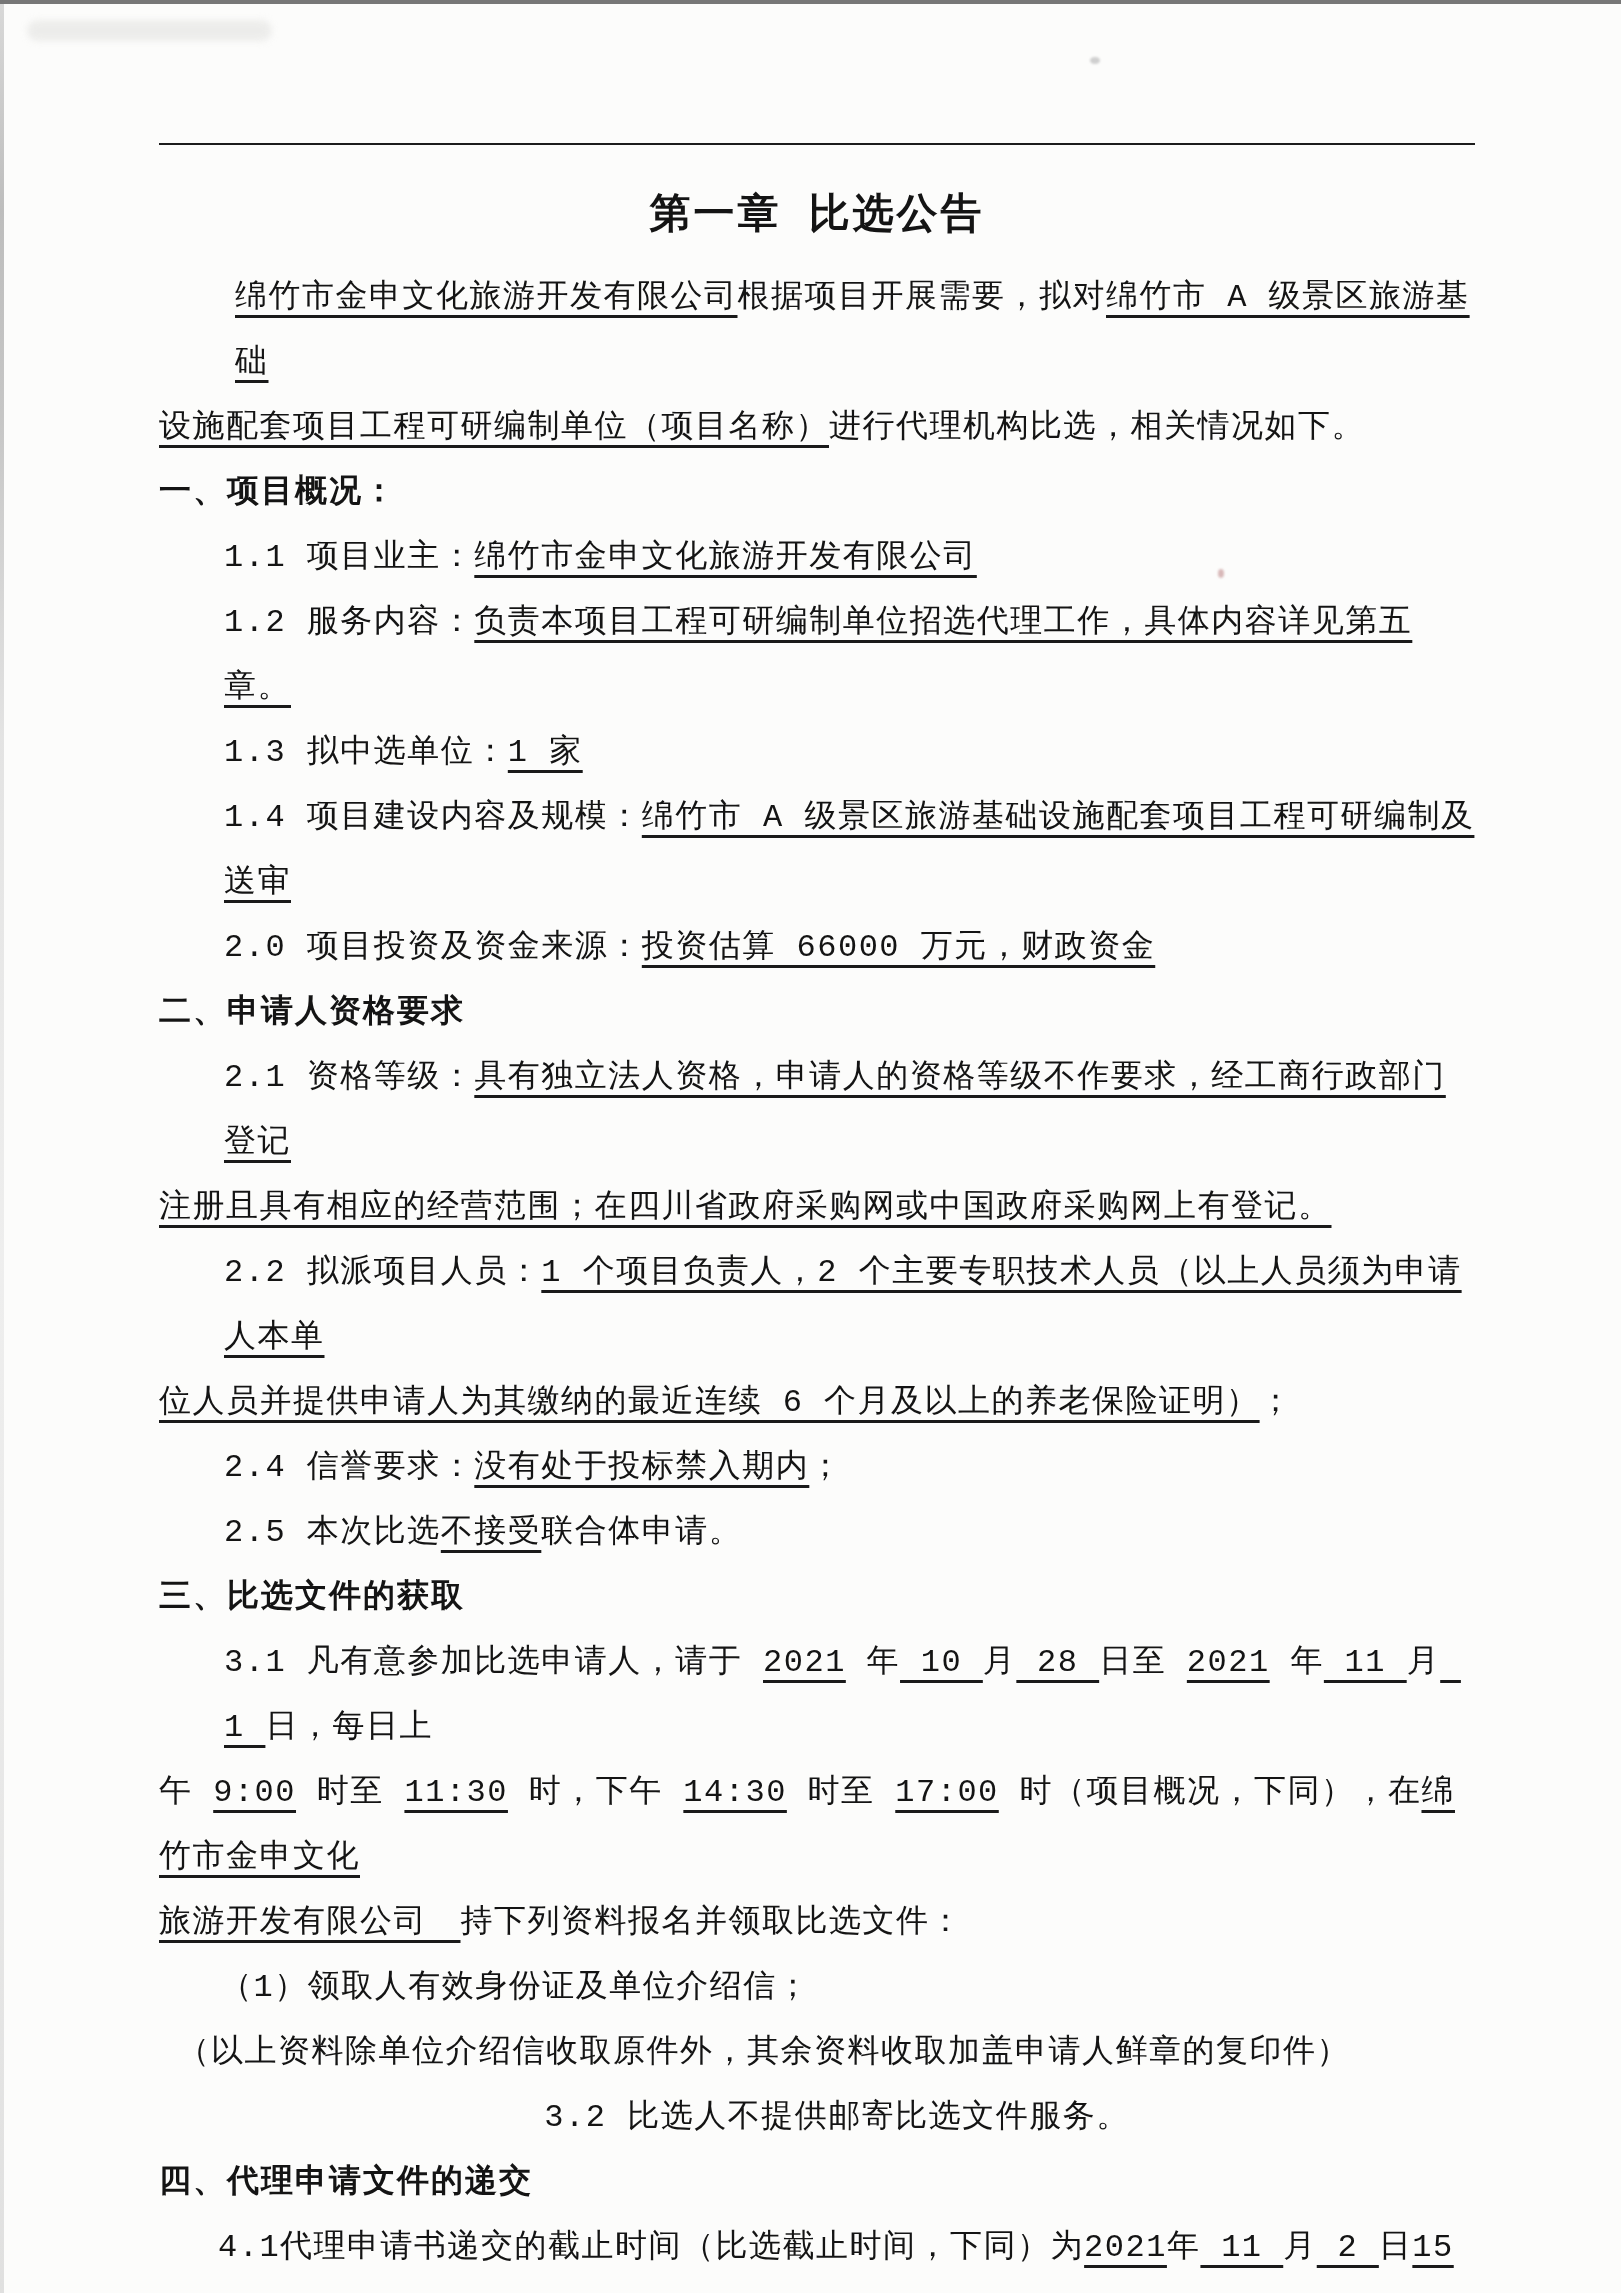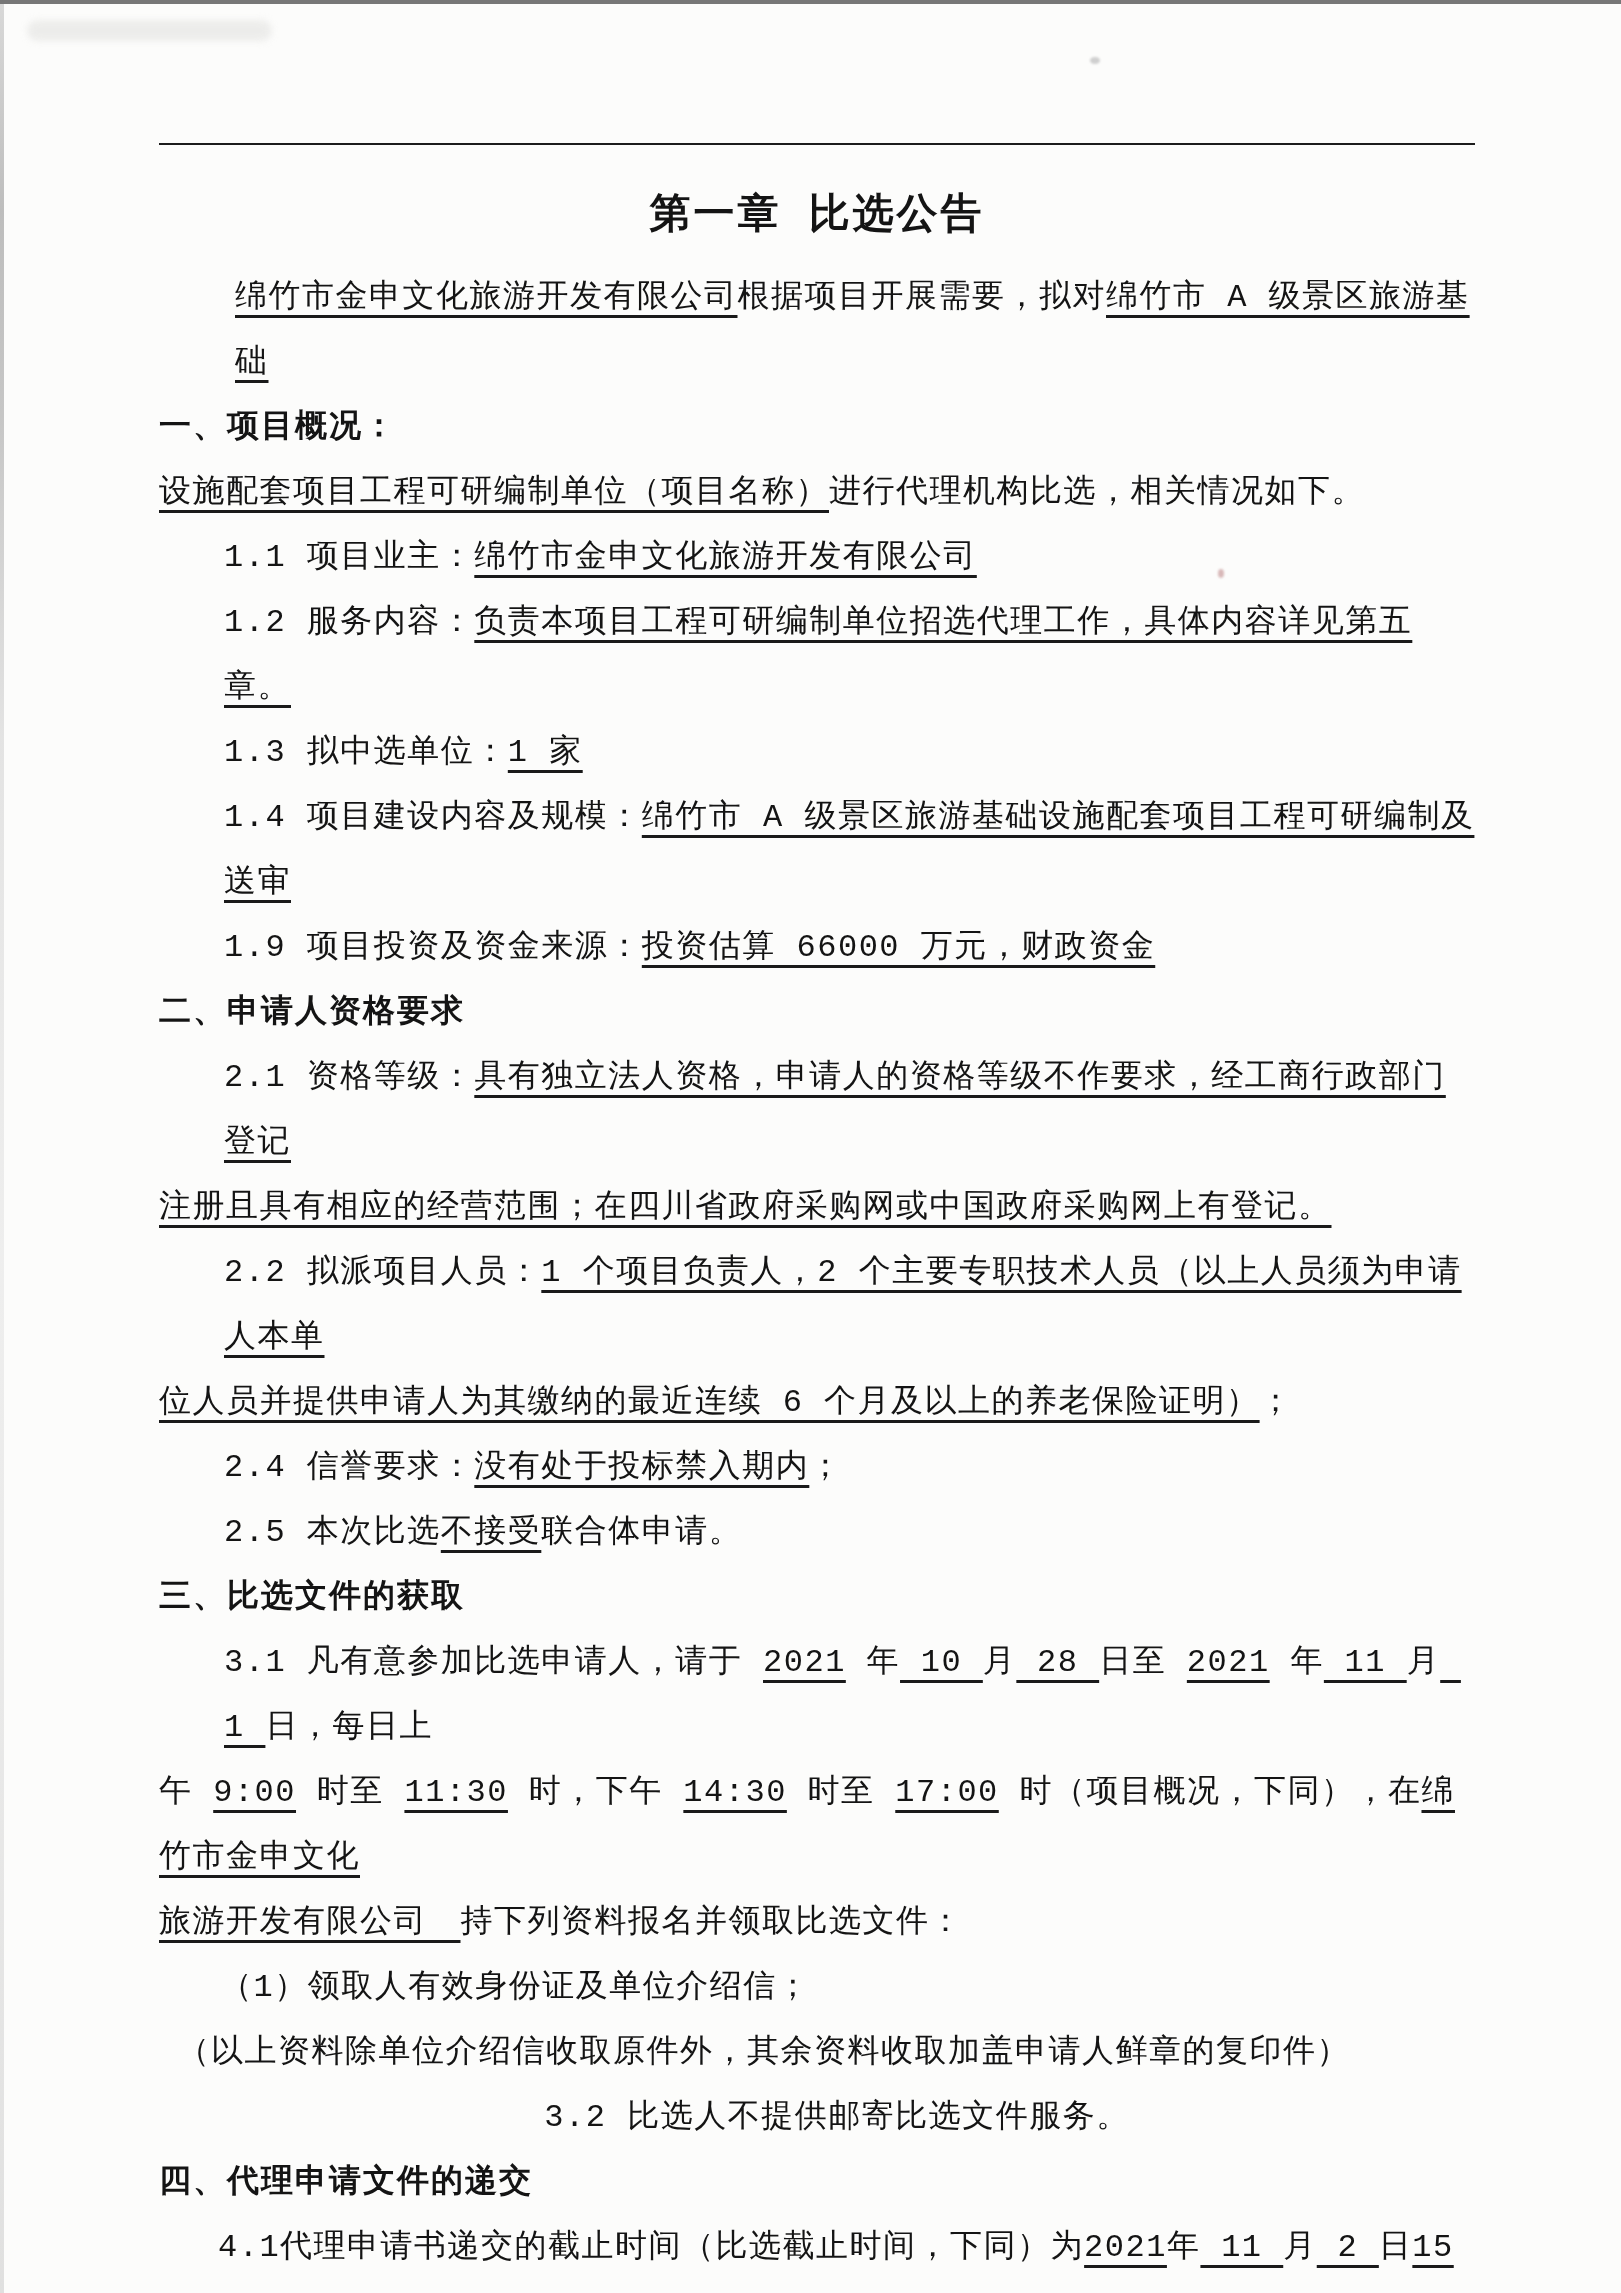--- a/index.html
+++ b/index.html
@@ -79,27 +79,27 @@
   <div class="scan-edge"></div>
   <div class="scan-smudge"></div>
   <div class="speck-1"></div>
   <div class="speck-2"></div>
 
   <div class="content">
     <div class="header-rule"></div>
     <h1 class="doc-title">第一章 比选公告</h1>
     <div class="doc-body" id="doc-body">
         <div class="line t-para"><span class="seg u">绵竹市金申文化旅游开发有限公司</span><span class="seg">根据项目开展需要，拟对</span><span class="seg u">绵竹市 A 级景区旅游基础</span></div>
+        <div class="line t-cont"><span class="seg u">设施配套项目工程可研编制单位（项目名称）</span><span class="seg">进行代理机构比选，相关情况如下。</span></div>
         <div class="line t-heading"><span class="seg">一、项目概况：</span></div>
-        <div class="line t-cont"><span class="seg u">设施配套项目工程可研编制单位（项目名称）</span><span class="seg">进行代理机构比选，相关情况如下。</span></div>
         <div class="line t-item"><span class="seg">1.1 项目业主：</span><span class="seg u">绵竹市金申文化旅游开发有限公司</span></div>
         <div class="line t-item"><span class="seg">1.2 服务内容：</span><span class="seg u">负责本项目工程可研编制单位招选代理工作，具体内容详见第五章。</span></div>
         <div class="line t-item"><span class="seg">1.3 拟中选单位：</span><span class="seg u">1 家</span></div>
         <div class="line t-item"><span class="seg">1.4 项目建设内容及规模：</span><span class="seg u">绵竹市 A 级景区旅游基础设施配套项目工程可研编制及送审</span></div>
-        <div class="line t-item"><span class="seg">1.9 项目投资及资金来源：</span><span class="seg u">投资估算 66000 万元，财政资金</span></div>
+        <div class="line t-item"><span class="seg">2.0 项目投资及资金来源：</span><span class="seg u">投资估算 66000 万元，财政资金</span></div>
         <div class="line t-heading"><span class="seg">二、申请人资格要求</span></div>
         <div class="line t-item"><span class="seg">2.1 资格等级：</span><span class="seg u">具有独立法人资格，申请人的资格等级不作要求，经工商行政部门登记</span></div>
         <div class="line t-cont"><span class="seg u">注册且具有相应的经营范围；在四川省政府采购网或中国政府采购网上有登记。</span></div>
         <div class="line t-item"><span class="seg">2.2 拟派项目人员：</span><span class="seg u">1 个项目负责人，2 个主要专职技术人员（以上人员须为申请人本单</span></div>
         <div class="line t-cont"><span class="seg u">位人员并提供申请人为其缴纳的最近连续 6 个月及以上的养老保险证明）</span><span class="seg">；</span></div>
         <div class="line t-item"><span class="seg">2.4 信誉要求：</span><span class="seg u">没有处于投标禁入期内</span><span class="seg">；</span></div>
         <div class="line t-item"><span class="seg">2.5 本次比选</span><span class="seg u">不接受</span><span class="seg">联合体申请。</span></div>
         <div class="line t-heading"><span class="seg">三、比选文件的获取</span></div>
         <div class="line t-item"><span class="seg">3.1 凡有意参加比选申请人，请于 </span><span class="seg u">2021</span><span class="seg"> 年</span><span class="seg u"> 10 </span><span class="seg">月</span><span class="seg u"> 28 </span><span class="seg">日至 </span><span class="seg u">2021</span><span class="seg"> 年</span><span class="seg u"> 11 </span><span class="seg">月</span><span class="seg u"> 1 </span><span class="seg">日，每日上</span></div>
         <div class="line t-cont"><span class="seg">午 </span><span class="seg u">9:00</span><span class="seg"> 时至 </span><span class="seg u">11:30</span><span class="seg"> 时，下午 </span><span class="seg u">14:30</span><span class="seg"> 时至 </span><span class="seg u">17:00</span><span class="seg"> 时（项目概况，下同），在</span><span class="seg u">绵竹市金申文化</span></div>

